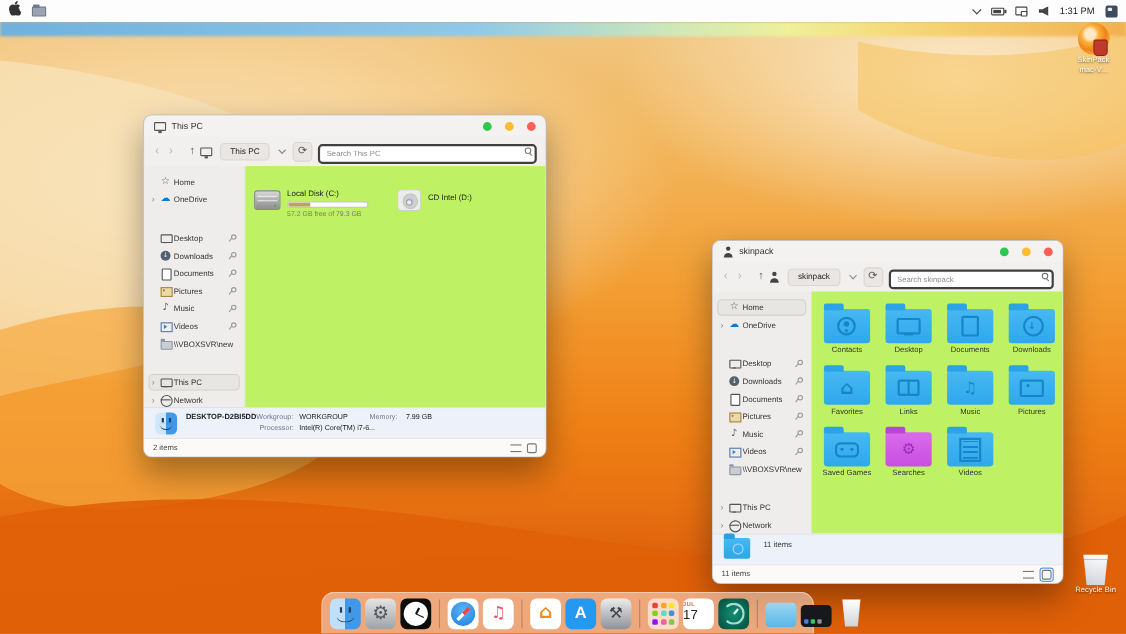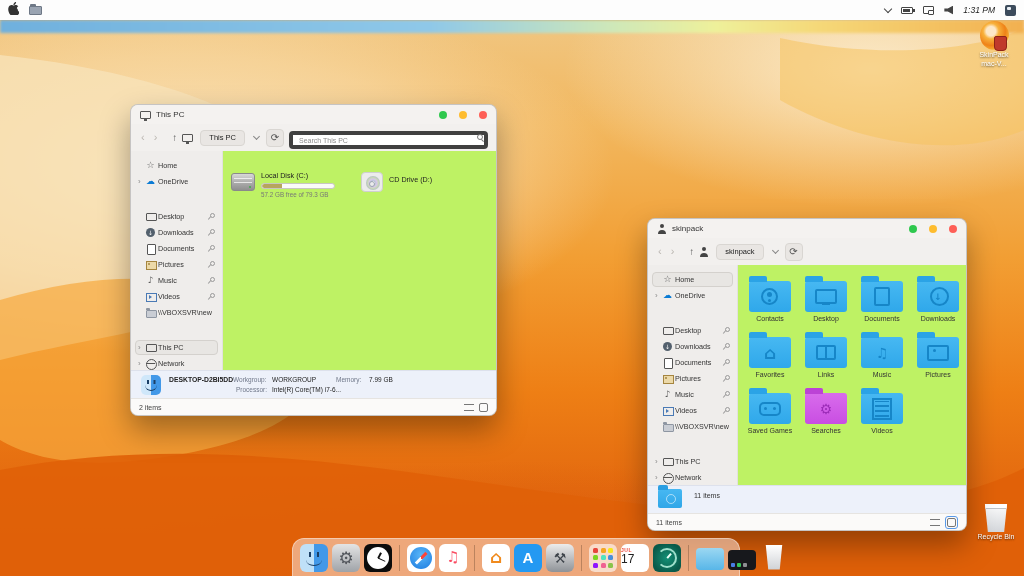--- a/index.html
+++ b/index.html
@@ -28,21 +28,21 @@
   .folderic { width:13px; height:9px; background:#9aa4b2; border-radius:1px; position:relative; border:1px solid #6e7886; }
   .folderic::before { content:''; position:absolute; top:-3px; left:0; width:6px; height:3px; background:#6e7886; border-radius:1px 1px 0 0; }
   .tray { display:inline-block; position:relative; }
   .chevup { width:6px; height:6px; border-right:1.5px solid #444; border-bottom:1.5px solid #444; transform:rotate(45deg); margin-top:-3px; }
   .batt { width:12px; height:7px; border:1px solid #444; border-radius:1px; }
   .batt::before { content:''; position:absolute; left:1px; top:1px; bottom:1px; width:7px; background:#444; }
   .batt::after { content:''; position:absolute; right:-3px; top:1px; width:2px; height:3px; background:#444; }
   .disp { width:11px; height:8px; border:1px solid #444; border-radius:1px; }
   .disp::after { content:''; position:absolute; right:-1px; bottom:-2px; width:4px; height:3px; background:#fdfdfd; border:1px solid #444; border-radius:1px; }
   .vol { width:9px; height:9px; background:#444; clip-path:polygon(0 32%,38% 32%,100% 0,100% 100%,38% 68%,0 68%); }
-  .mb-time { font-size:8.5px; color:#222;font-style:italic; }
+  .mb-time { font-size:8.5px; color:#222; }
   .notif { width:11px; height:11px; background:#3d4c5c; border-radius:2px; }
   .notif::after { content:''; position:absolute; left:2px; top:2px; width:4px; height:3px; background:#e8eef4; border-radius:1px; }
 
   
   .mwin { position:absolute; background:#f2f0ee; border:1px solid rgba(0,0,0,.18); border-radius:8px;
     box-shadow:0 14px 30px rgba(0,0,0,.35); overflow:hidden; display:flex; flex-direction:column; z-index:30; }
   .titlebar { height:19px; flex:0 0 19px; display:flex; align-items:center; padding:0 9px; gap:5px; background:#f4f2f0; }
   .title-text { font-size:8px; color:#333; }
   .lights { margin-left:auto; display:flex; gap:12px; }
   .tl { width:8px; height:8px; border-radius:50%; }
@@ -54,21 +54,21 @@
   .mini-person::after { content:''; position:absolute; left:1px; bottom:0; width:8px; height:4px; border-radius:4px 4px 0 0; background:#444; }
 
   .toolbar { height:27px; flex:0 0 27px; display:flex; align-items:center; padding:0 8px; gap:5px; }
   .nav-arrow { font-size:11px; color:#bbb7b2; line-height:1; padding:0 2px; }
   .up-arrow { font-size:10px; color:#555; margin-left:8px; }
   .crumb-chip { font-size:7.5px; color:#222; background:#e9e6e3; border:1px solid #d9d6d2; border-radius:4px; padding:2.5px 8px; margin-left:2px; white-space:nowrap; }
   .dd-chevron { width:5px; height:5px; border-right:1.2px solid #888; border-bottom:1.2px solid #888; transform:rotate(45deg); margin:0 2px 2px 4px; }
   .refresh-btn { width:18px; height:18px; background:#e9e6e3; border:1px solid #d9d6d2; border-radius:4px;
     font-size:10px; color:#555; display:flex; align-items:center; justify-content:center; font-family:"DejaVu Sans",sans-serif; }
   .searchbox { flex:1; height:18px; position:relative; }
-  .searchbox input { width:100%; height:100%; border:4px solid #404040; border-radius:4px; background:#fff;
+  .searchbox input { width:100%; height:100%; border:2px solid #404040; border-radius:4px; background:#fff;
     font-size:7px; padding:0 16px 0 6px; color:#333; outline:none; font-family:inherit; }
   .searchbox input::placeholder { color:#8c8c8c; }
   .mag { position:absolute; right:5px; top:5px; width:6px; height:6px; border:1px solid #777; border-radius:50%; }
   .mag::after { content:''; position:absolute; right:-2px; bottom:-2px; width:3px; height:1px; background:#777; transform:rotate(45deg); }
 
   .win-body { flex:1; display:flex; min-height:0; }
   .sidebar { width:92px; flex:0 0 92px; background:#efedeb; border-right:1px solid #e3e1de; padding-top:6px; overflow:hidden; }
   .w2 .sidebar { width:90px; flex-basis:90px; }
   .side-item { height:15px; display:flex; align-items:center; margin:1px 4px; padding:0 2px; border-radius:4px; border:1px solid transparent; }
   .side-item.selected { background:#e8e6e3; border-color:#d4d1cd; }
@@ -380,21 +380,21 @@
             <div class="drive-name">Local Disk (C:)</div>
             <div class="cap-track">
               <div class="cap-fill" style="width: 28%;"></div>
             </div>
             <div class="cap-caption">57.2 GB free of 79.3 GB</div>
           </span>
         </div>
         <div class="drive-tile">
           <span class="cd-icon"></span>
           <span>
-              <div class="drive-name" style="margin-top:4px">CD Drive (D:)</div>
+              <div class="drive-name" style="margin-top:4px">CD Intel (D:)</div>
             </span>
         </div>
       </div>
     </div>
   </div>
   <div class="details">
     <span class="finder-face d1-icon">
       <span class="f-eyes"></span>
       <span class="f-smile"></span>
     </span>
@@ -426,20 +426,24 @@
     </span>
   </div>
   <div class="toolbar">
     <span class="nav-arrow">‹</span>
     <span class="nav-arrow">›</span>
     <span class="up-arrow">↑</span>
     <span class="mini-person"></span>
     <span class="crumb-chip">skinpack</span>
     <span class="dd-chevron"></span>
     <span class="refresh-btn">⟳</span>
+    <span class="searchbox">
+      <input type="text" placeholder="Search skinpack" style="">
+      <span class="mag"></span>
+    </span>
   </div>
   <div class="win-body">
     <div class="sidebar">
         <div class="side-item selected">
           <span class="chev"></span>
           <span class="sicon star-icon">☆</span>
           <span class="slabel">Home</span>
         </div>
         <div class="side-item">
           <span class="chev">›</span>

